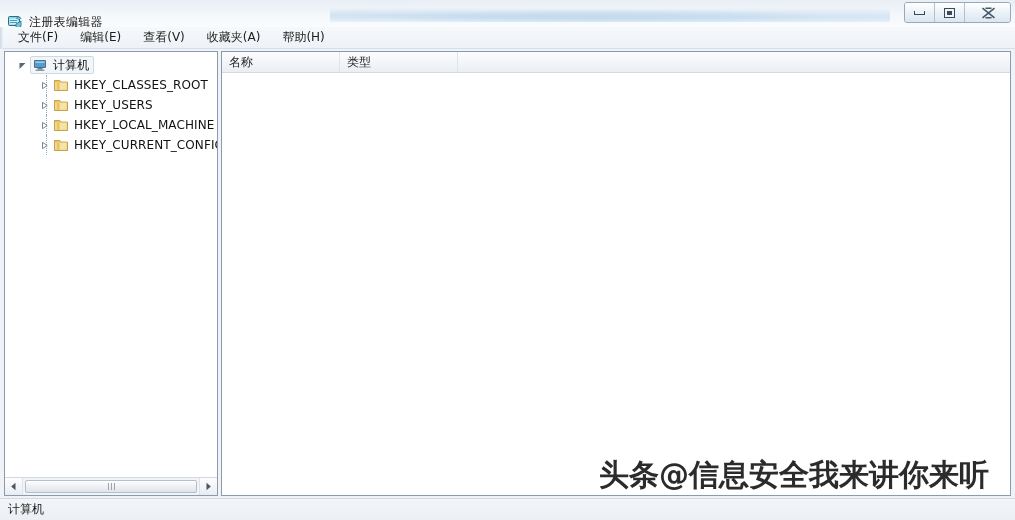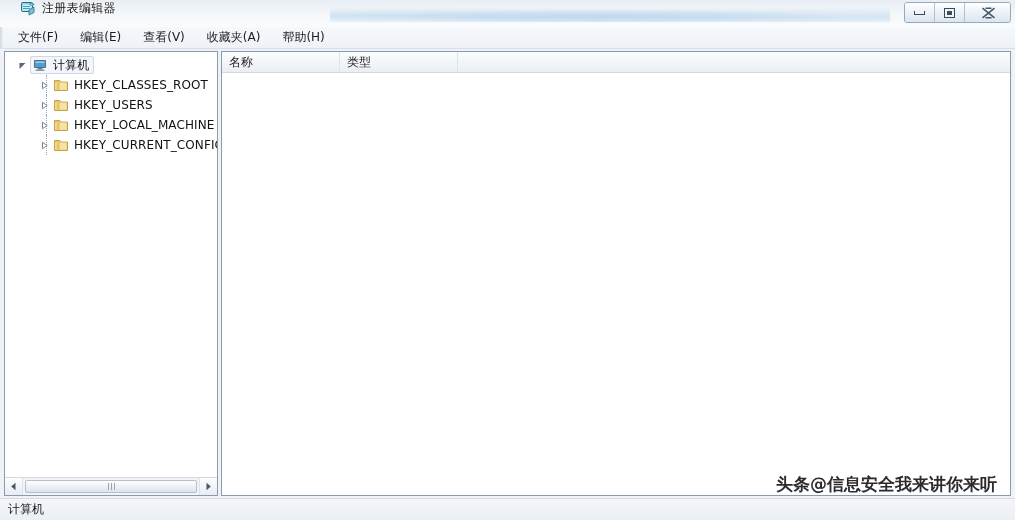--- a/index.html
+++ b/index.html
@@ -30,23 +30,22 @@
 
   
   .titlebar {
     position: absolute;
     left: 0; top: 0;
     width: 1015px;
     height: 45px;
     background: linear-gradient(180deg,#e9eef5 0%,#f4f8fb 35%,#fdfeff 75%,#f3f7fb 100%);
     border-bottom: 1px solid #b8c4d2;
     display: flex;
-    align-items: flex-start;
-    overflow: hidden;
-    padding-left: 13px;
+    align-items: center;
+    overflow: hidden;
   }
   .titlebar::after{
     content:"";
     position:absolute;
     left:330px; top:6px;
     width:560px; height:16px;
     background:
       radial-gradient(ellipse at 10% 60%, rgba(150,190,225,.30), rgba(255,255,255,0) 62%),
       radial-gradient(ellipse at 28% 70%, rgba(150,190,225,.22), rgba(255,255,255,0) 60%),
       radial-gradient(ellipse at 50% 70%, rgba(160,200,230,.20), rgba(255,255,255,0) 58%),
@@ -275,23 +274,23 @@
     border-top: 1px solid #d4dae2;
     display: flex;
     align-items: center;
     padding-left: 8px;
   }
   .status-text { font-size: 12px; color: #1a1a1a; white-space: nowrap; }
 
   
   .watermark {
     position: absolute;
-    right: 18px;
+    right: 26px;
     bottom: 24px;
-    font-size: 17px;
+    font-size: 30px;
     font-weight: bold;
     color: #2b2b2b;
     letter-spacing: 0px;
     white-space: nowrap;
     text-shadow: 1px 1px 0 rgba(255,255,255,.9), -1px -1px 0 rgba(255,255,255,.9);
     pointer-events: none;
     font-family: "DejaVu Sans", "Liberation Sans", sans-serif;
   }
 
   

